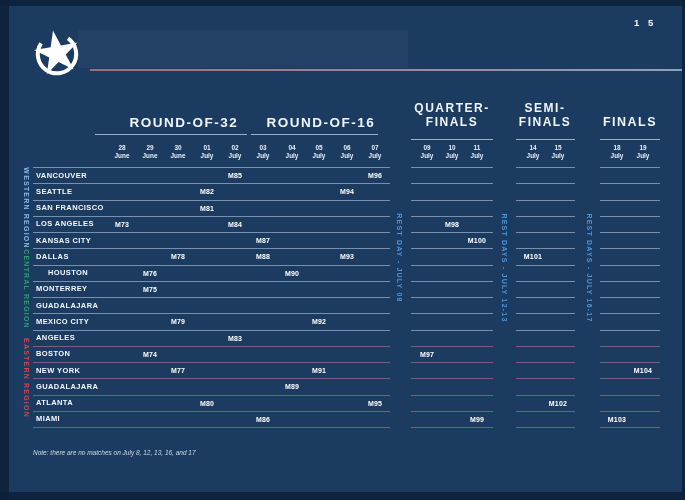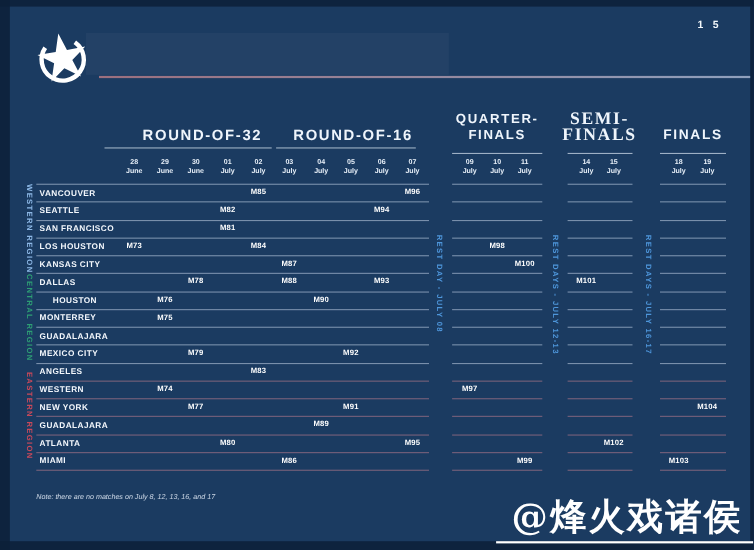--- a/index.html
+++ b/index.html
@@ -105,21 +105,21 @@
         <div>July</div>
       </div>
       <div class="date-cell" style="left: 452px; top: 144px;">
         <div>10</div>
         <div>July</div>
       </div>
       <div class="date-cell" style="left: 477px; top: 144px;">
         <div>11</div>
         <div>July</div>
       </div>
-      <div class="round-title" style="left: 545px; top: 102px; font-size: 16px; line-height: 13.5px; font-family: Liberation Serif, serif;">SEMI-
+      <div class="round-title" style="left: 545px; top: 102px; font-size: 12px; line-height: 13.5px;">SEMI-
 FINALS</div>
       <div class="hline" style="left: 516px; top: 139px; width: 59px;"></div>
       <div class="date-cell" style="left: 533px; top: 144px;">
         <div>14</div>
         <div>July</div>
       </div>
       <div class="date-cell" style="left: 558px; top: 144px;">
         <div>15</div>
         <div>July</div>
       </div>
@@ -129,29 +129,29 @@
         <div>18</div>
         <div>July</div>
       </div>
       <div class="date-cell" style="left: 643px; top: 144px;">
         <div>19</div>
         <div>July</div>
       </div>
       <div class="city" style="top: 170.5px;">VANCOUVER</div>
       <div class="city" style="top: 186.75px;">SEATTLE</div>
       <div class="city" style="top: 203px;">SAN FRANCISCO</div>
-      <div class="city" style="top: 219.25px;">LOS HOUSTON</div>
+      <div class="city" style="top: 219.25px;">LOS ANGELES</div>
       <div class="city" style="top: 235.5px;">KANSAS CITY</div>
       <div class="city" style="top: 251.75px;">DALLAS</div>
       <div class="city" style="top: 268px; margin-left: 12px;">HOUSTON</div>
       <div class="city" style="top: 284.25px; text-align: center;">MONTERREY</div>
       <div class="city" style="top: 300.5px;">GUADALAJARA</div>
       <div class="city" style="top: 316.75px;">MEXICO CITY</div>
       <div class="city" style="top: 333px;">ANGELES</div>
-      <div class="city" style="top: 349.25px;">WESTERN</div>
+      <div class="city" style="top: 349.25px;">BOSTON</div>
       <div class="city" style="top: 365.5px;">NEW YORK</div>
       <div class="city" style="top: 381.75px;">GUADALAJARA</div>
       <div class="city" style="top: 398px;">ATLANTA</div>
       <div class="city" style="top: 414.25px;">MIAMI</div>
       <div class="rowline" style="left: 33px; top: 167px; width: 357px; background: rgb(199, 214, 233);"></div>
       <div class="rowline" style="left: 411px; top: 167px; width: 82px; background: rgb(199, 214, 233);"></div>
       <div class="rowline" style="left: 516px; top: 167px; width: 59px; background: rgb(199, 214, 233);"></div>
       <div class="rowline" style="left: 600px; top: 167px; width: 60px; background: rgb(199, 214, 233);"></div>
       <div class="rowline" style="left: 33px; top: 183.25px; width: 357px; background: rgb(199, 214, 233);"></div>
       <div class="rowline" style="left: 411px; top: 183.25px; width: 82px; background: rgb(199, 214, 233);"></div>
@@ -251,14 +251,13 @@
       <div class="match" style="left: 452px; top: 223.875px;">M98</div>
       <div class="match" style="left: 477px; top: 418.875px;">M99</div>
       <div class="match" style="left: 477px; top: 240.125px;">M100</div>
       <div class="match" style="left: 533px; top: 256.375px;">M101</div>
       <div class="match" style="left: 558px; top: 402.625px;">M102</div>
       <div class="match" style="left: 617px; top: 418.875px;">M103</div>
       <div class="match" style="left: 643px; top: 370.125px;">M104</div>
     </div>
 
   <div class="note">Note: there are no matches on July 8, 12, 13, 16, and 17</div>
-  <div class="watermark">@烽火戏诸侯</div>
 </div>
 
 </body></html>

